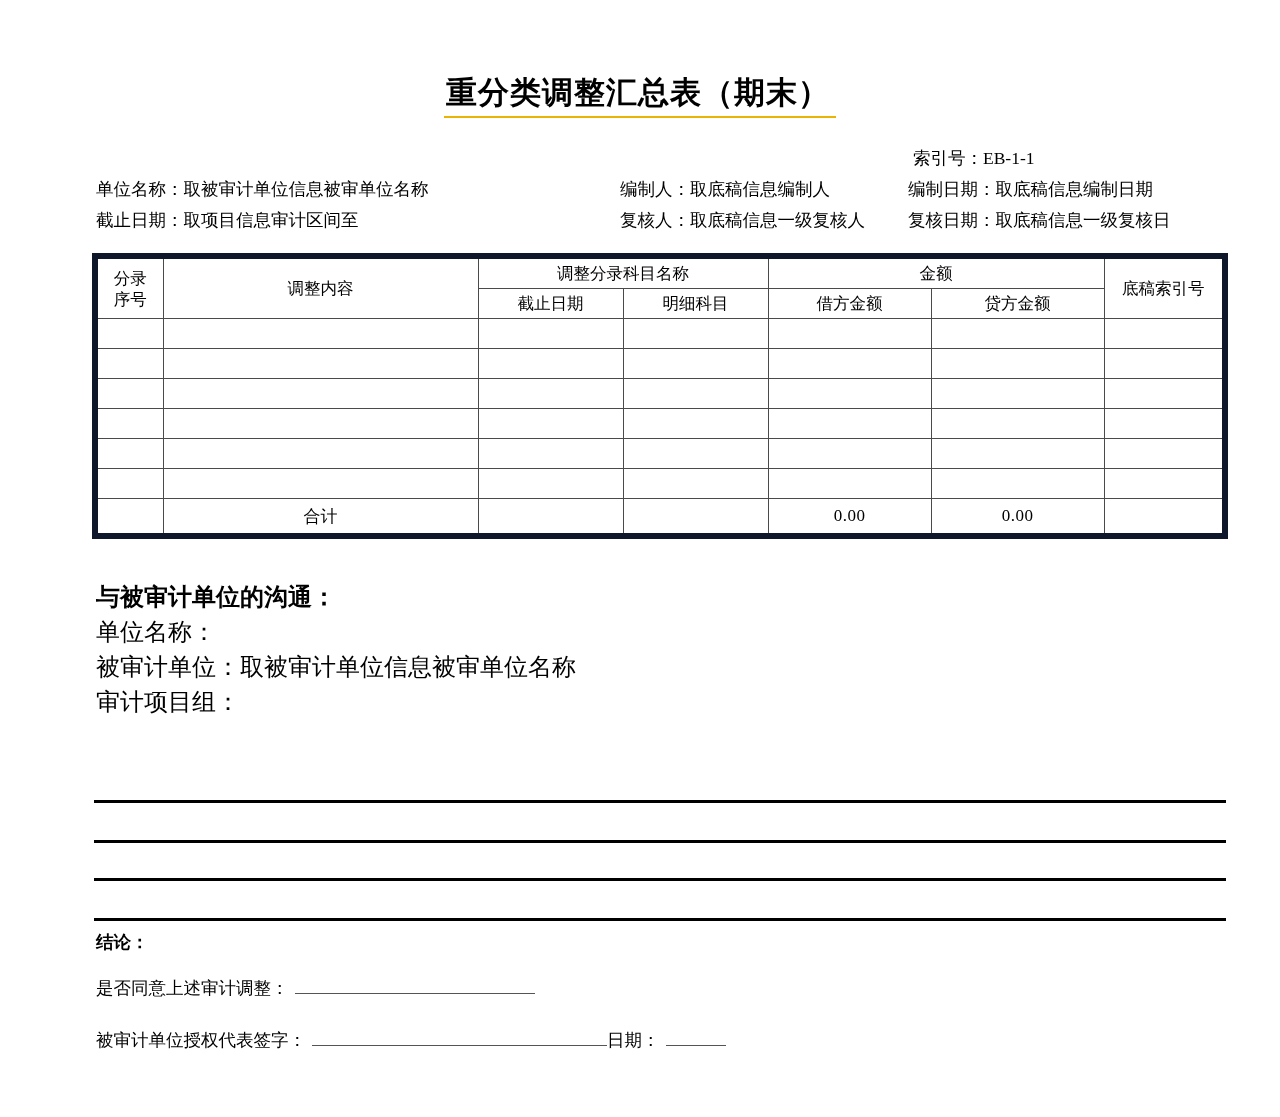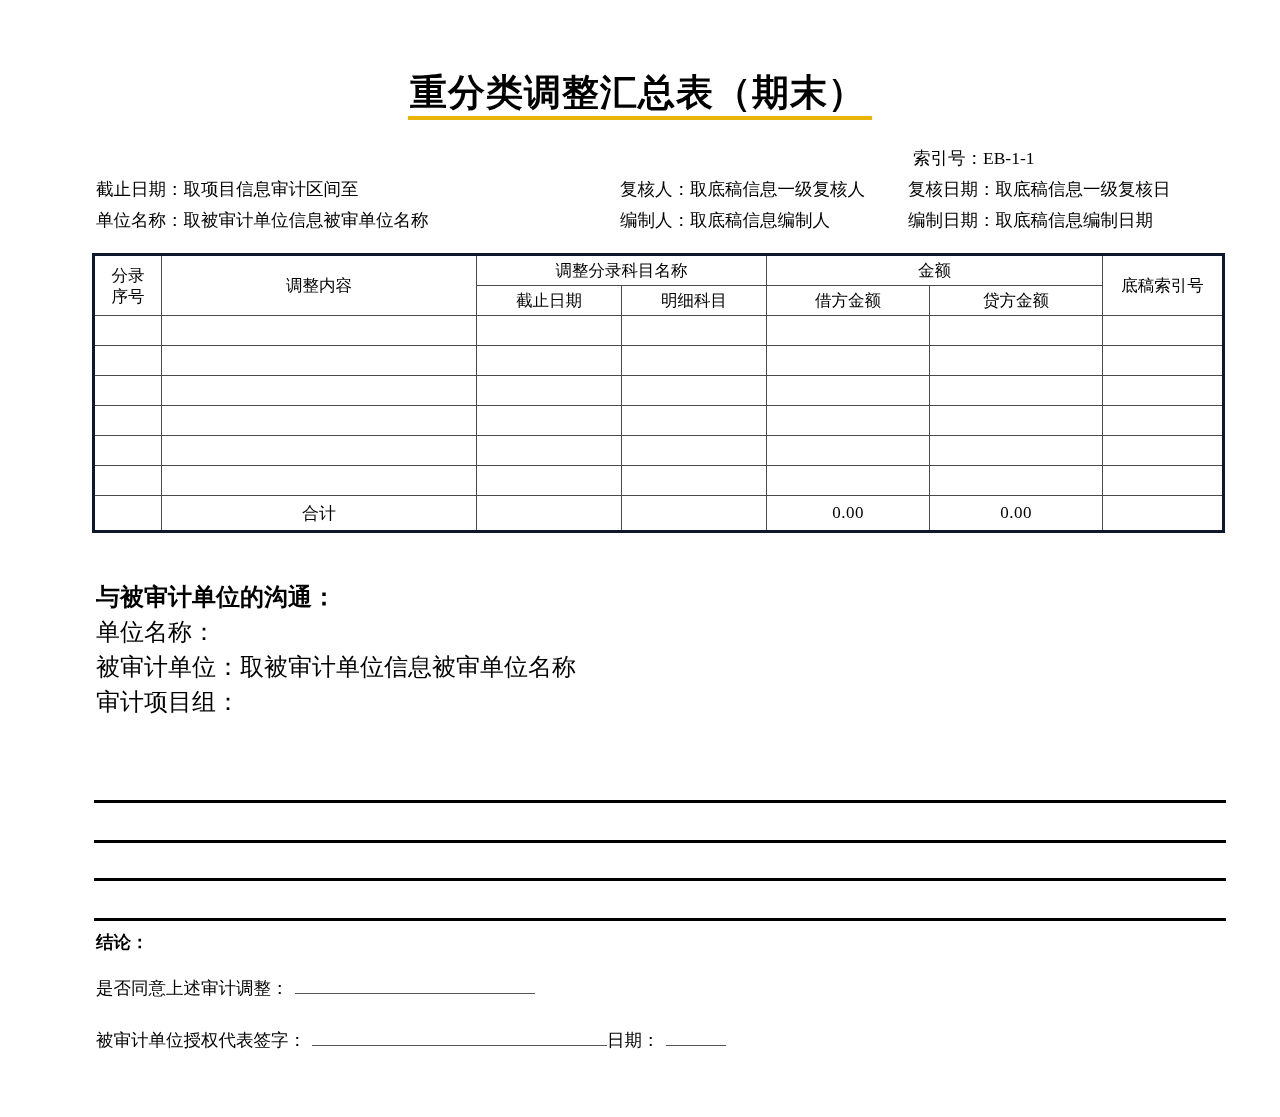--- a/index.html
+++ b/index.html
@@ -19,26 +19,26 @@
   
   .title-wrap {
     position: absolute;
     top: 74px;
     left: 0;
     width: 1280px;
     text-align: center;
   }
   .title {
     display: inline-block;
-    font-size: 37px;
+    font-size: 31px;
     font-weight: bold;
     letter-spacing: 1px;
     line-height: 38px;
     padding: 0 6px 4px 2px;
-    border-bottom: 4px solid #eab308;
+    border-bottom: 2px solid #eab308;
   }
 
   
   .meta {
     position: absolute;
     left: 0;
     top: 143px;
     width: 1168px;
     font-size: 17.5px;
     line-height: 31px;
@@ -63,21 +63,21 @@
   .idx-val  { letter-spacing: 0px; }
 
   
   .tbl {
     position: absolute;
     left: 92px;
     top: 253px;
     width: 1130px;
     border-collapse: collapse;
     table-layout: fixed;
-    border: 3px solid #0f172a;
+    border: 6px solid #0f172a;
     font-size: 16.5px;
   }
   .tbl td, .tbl th {
     border: 1px solid #4a4a4a;
     padding: 0;
     font-weight: normal;
     text-align: center;
     vertical-align: middle;
     height: 29px;
     overflow: hidden;
@@ -159,29 +159,29 @@
   <span class="title">重分类调整汇总表（期末）</span>
 </div>
 
 <div class="meta">
 
   <div class="meta-row">
     <span class="meta-cell c-index"><span>索引号：</span><span class="idx-val">EB-1-1</span></span>
   </div>
 
   <div class="meta-row">
+    <span class="meta-cell c-unit">单位名称：取被审计单位信息被审单位名称</span>
+    <span class="meta-cell c-maker">编制人：取底稿信息编制人</span>
+    <span class="meta-cell c-mdate">编制日期：取底稿信息编制日期</span>
+  </div>
+
+  <div class="meta-row">
     <span class="meta-cell c-enddate">截止日期：取项目信息审计区间至</span>
     <span class="meta-cell c-review">复核人：取底稿信息一级复核人</span>
     <span class="meta-cell c-rdate">复核日期：取底稿信息一级复核日</span>
-  </div>
-
-  <div class="meta-row">
-    <span class="meta-cell c-unit">单位名称：取被审计单位信息被审单位名称</span>
-    <span class="meta-cell c-maker">编制人：取底稿信息编制人</span>
-    <span class="meta-cell c-mdate">编制日期：取底稿信息编制日期</span>
   </div>
 
 </div>
 
 <table class="tbl">
   <colgroup>
     <col class="col-seq">
       <col class="col-desc">
       <col class="col-acc1">
       <col class="col-acc2">

